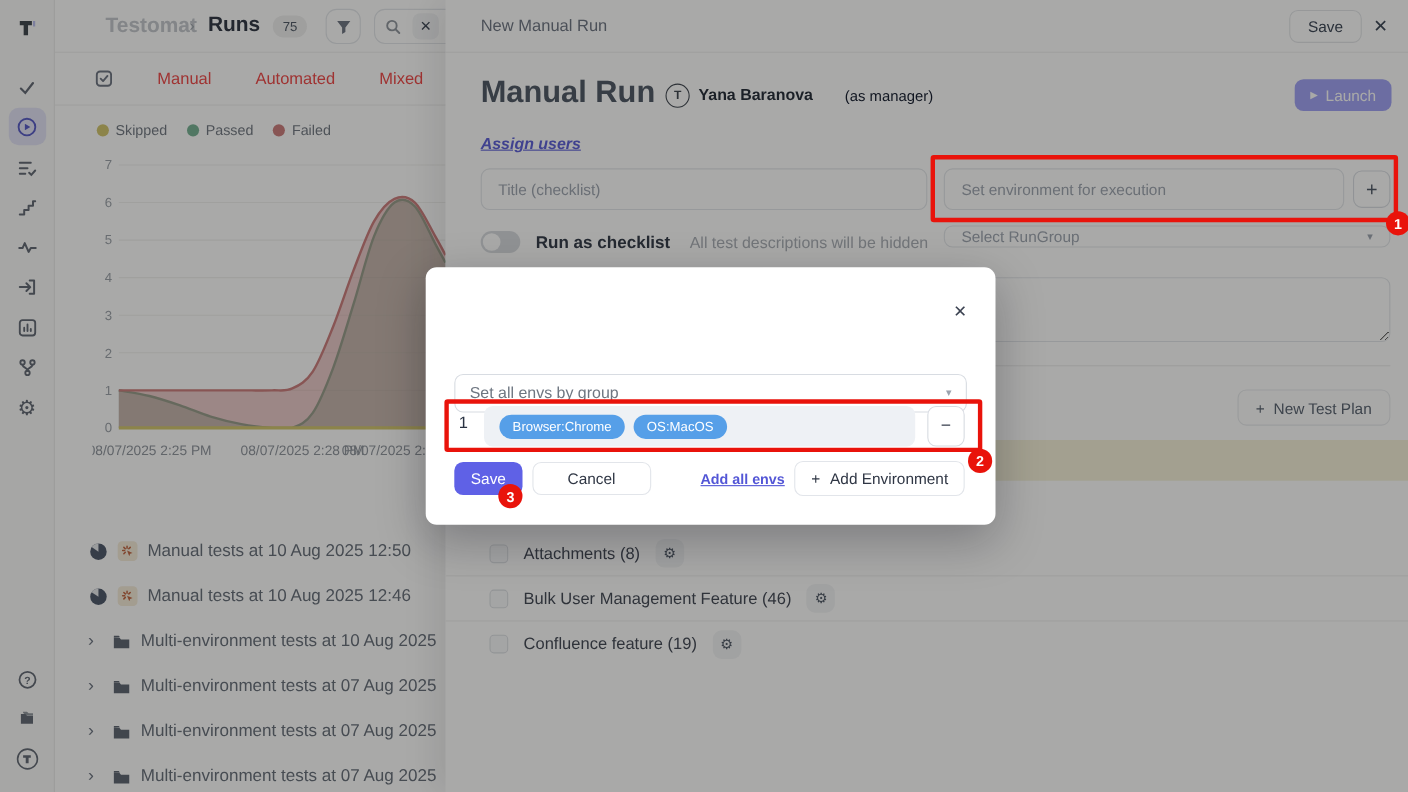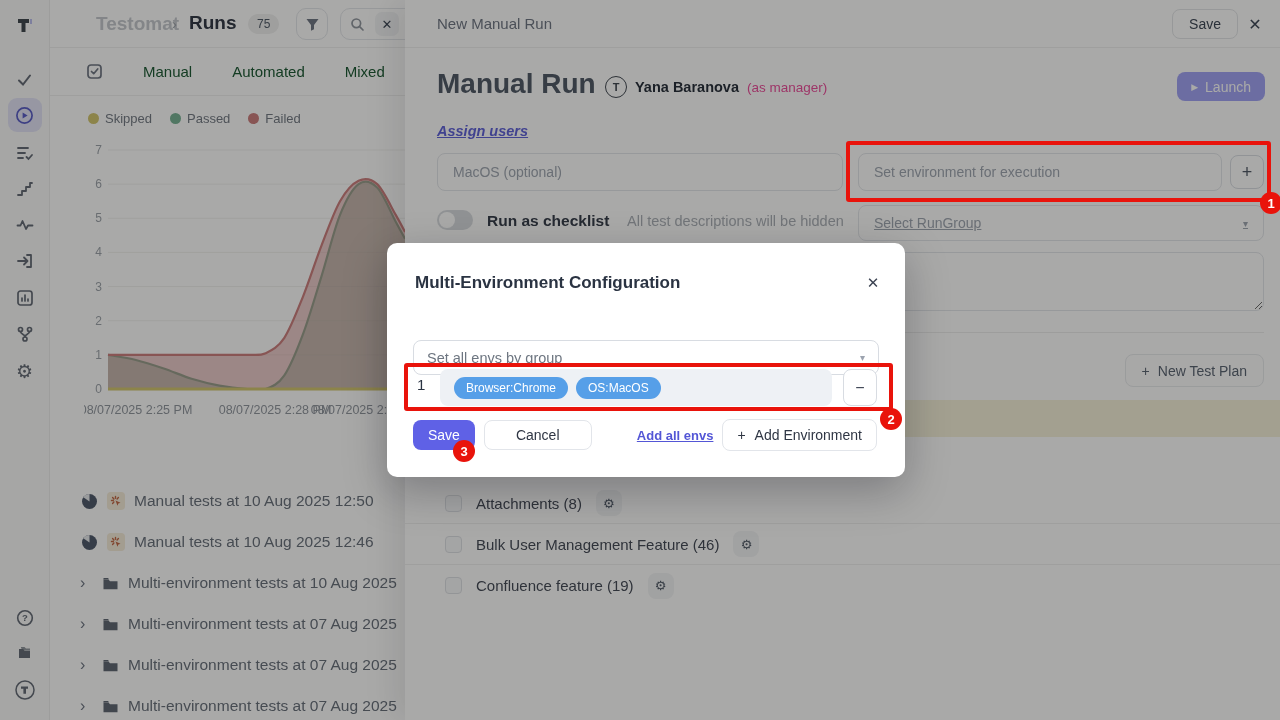--- a/index.html
+++ b/index.html
@@ -17,21 +17,21 @@
   .runs-page { position:absolute; left:50px; top:0; width:1230px; height:720px; background:#ffffff; }
   .lp-header { position:absolute; left:0; top:0; right:0; height:48px; border-bottom:1px solid #efefef; }
   .crumb-app { position:absolute; left:46px; top:13px; font-size:19px; font-weight:700; color:#c3c7cd; }
   .crumb-sep { position:absolute; left:122px; top:15px; font-size:15px; color:#9aa0a8; }
   .crumb-page { position:absolute; left:139px; top:12px; font-size:19px; font-weight:700; color:#2b3240; }
   .crumb-badge { position:absolute; left:198px; top:14px; background:#efefef; color:#4b5563; font-size:12px; padding:3px 9px; border-radius:10px; }
   .icon-btn { position:absolute; width:32px; height:32px; border:1px solid #e3e6ea; border-radius:10px; background:#fff; display:flex; align-items:center; justify-content:center; color:#6b7280; }
   .searchbox { position:absolute; left:290px; top:8px; width:150px; height:32px; border:1px solid #e3e6ea; border-radius:10px; background:#fff; display:flex; align-items:center; gap:10px; padding:0 9px; }
   .search-clear { width:24px; height:24px; border-radius:7px; background:#f3f4f6; display:flex; align-items:center; justify-content:center; color:#374151; font-size:13px; }
   .tabs { position:absolute; left:0; top:48px; right:0; height:48px; border-bottom:1px solid #efefef; display:flex; align-items:center; gap:40px; padding-left:36px; }
-  .tab { font-size:15px; color:#14532d; white-space:nowrap; }
+  .tab { font-size:15px; color:#ef4444; white-space:nowrap; }
   .legend { position:absolute; left:38px; top:111px; display:flex; gap:18px; align-items:flex-end; }
   .leg-item { display:flex; align-items:center; gap:6px; font-size:13px; color:#6f7680; }
   .leg-dot { width:11px; height:11px; border-radius:50%; }
   .ylab { position:absolute; left:20px; width:32px; text-align:right; font-size:12px; color:#9aa0a8; }
   .xlabels { position:absolute; left:34px; top:403px; width:321px; height:18px; overflow:hidden; }
   .xlabels span { position:absolute; top:0; width:120px; text-align:center; font-size:12.5px; color:#8d939c; white-space:nowrap; }
   .run-row { position:absolute; left:30px; right:0; height:30px; display:flex; align-items:center; gap:9px; font-size:15.5px; color:#646c78; white-space:nowrap; }
   .chev { color:#6b7280; font-size:16px; width:12px; }
   .mini-ic { width:18px; height:18px; display:flex; align-items:center; justify-content:center; flex:0 0 auto; }
   .click-ic { background:#f6ecd9; border-radius:4px; }
@@ -40,21 +40,21 @@
   
   .drawer { position:absolute; left:405px; top:0; width:875px; height:720px; background:#ffffff; box-shadow:-10px 0 30px rgba(20,20,30,0.10); z-index:10; }
   .dr-header { position:absolute; left:0; top:0; right:0; height:48px; border-bottom:1px solid #efefef; }
   .dr-title { position:absolute; left:32px; top:15px; font-size:15px; color:#6b7280; }
   .btn-save { position:absolute; right:42px; top:9px; height:30px; padding:0 16px; background:#fff; border:1px solid #e3e5e8; border-radius:8px; font-size:14px; color:#374151; display:flex; align-items:center; }
   .dr-close { position:absolute; right:14px; top:13px; width:22px; height:22px; color:#374151; font-size:16px; display:flex; align-items:center; justify-content:center; }
   .dr-h1 { position:absolute; left:32px; top:68px; font-size:28px; font-weight:700; color:#4b5563; }
   .owner { position:absolute; left:200px; top:76px; display:flex; align-items:center; gap:8px; }
   .avatar { width:22px; height:22px; border-radius:50%; border:1.6px solid #3c434d; color:#3c434d; font-size:11px; font-weight:700; display:flex; align-items:center; justify-content:center; }
   .owner-name { font-size:14.5px; font-weight:700; color:#1f2733; }
-  .owner-role { font-size:13.5px; color:#ec4899; }
+  .owner-role { font-size:13.5px; color:#0f172a;margin-left:21px; }
   .btn-launch { position:absolute; right:15px; top:72px; height:29px; padding:0 14px; background:#9fa1f5; border-radius:8px; color:#ffffff; font-size:14px; display:flex; align-items:center; gap:7px; }
   .assign { position:absolute; left:32px; top:123px; font-size:14.5px; font-weight:700; color:#5a5cd8; text-decoration:underline;font-style:italic; }
   .field { border:1px solid #e3e6ea; border-radius:8px; background:#fff; font-size:14px; color:#9ca3af; display:flex; align-items:center; padding:0 15px; }
   .toggle { position:absolute; left:32px; top:210px; width:36px; height:20px; background:#d8dbe0; border-radius:10px; }
   .knob { position:absolute; left:2px; top:2px; width:16px; height:16px; background:#fff; border-radius:50%; }
   .chk-label { position:absolute; left:82px; top:212px; font-size:15.5px; font-weight:700; color:#2f3644; }
   .chk-hint { position:absolute; left:222px; top:213px; font-size:14.5px; color:#a8adb5; }
   .sel-arrow { margin-left:auto; color:#9ca3af; font-size:10px; }
   .dr-divider { position:absolute; left:32px; right:16px; top:332px; height:1px; background:#ececec; }
   .btn-newplan { position:absolute; right:16px; top:354px; height:33px; padding:0 16px; background:#fdfdfd; border:1px solid #e8eaed; border-radius:8px; font-size:14px; color:#555f6e; display:flex; align-items:center; gap:8px; }
@@ -340,35 +340,35 @@
       <span class="owner-name">Yana Baranova</span>
       <span class="owner-role">(as manager)</span>
     </div>
     <div class="btn-launch">
       <span style="font-size:9px">▶</span>
       <span>Launch</span>
     </div>
     <a class="assign">Assign users</a>
 
     <div class="field abs" style="left:32px; top:153px; width:406px; height:38px;">
-      <span>MacOS (optional)</span>
+      <span>Title (checklist)</span>
     </div>
     <div class="field abs" style="left:453px; top:153px; width:364px; height:38px;">
       <span>Set environment for execution</span>
     </div>
     <div class="abs" style="left:825px; top:155px; width:34px; height:34px; border:1px solid #d9dde3; border-radius:8px; display:flex; align-items:center; justify-content:center; font-size:18px; color:#4b5563;">
       <span>+</span>
     </div>
 
     <div class="toggle">
         <span class="knob"></span>
       </div>
     <span class="chk-label">Run as checklist</span>
     <span class="chk-hint">All test descriptions will be hidden</span>
-    <div class="field abs" style="left:453px; top:205px; width:406px; height:36px;text-decoration:underline;">
+    <div class="field abs" style="left:453px; top:205px; width:406px; height:20px;">
       <span>Select RunGroup</span>
       <span class="sel-arrow">▾</span>
     </div>
     <textarea class="abs" style="left: 453px; top: 252px; width: 406px; height: 59px; border: 1px solid rgb(227, 230, 234); border-radius: 8px; resize: both;"></textarea>
 
     <div class="dr-divider"></div>
     <div class="btn-newplan">
       <span>+</span>
       <span>New Test Plan</span>
     </div>
@@ -387,21 +387,20 @@
     <div class="grp-row" style="top:565px; border-bottom:none;">
       <span class="grp-check"></span>
       <span class="grp-label">Confluence feature (19)</span>
       <span class="gear-btn">⚙</span>
     </div>
   </section>
 
   <div class="dim"></div>
 
   <div class="modal">
-    <div class="m-title">Multi-Environment Configuration</div>
     <div class="m-close">✕</div>
     <div class="m-select">
       <span>Set all envs by group</span>
       <span class="sel-arrow">▾</span>
     </div>
     <span class="m-row-index">1</span>
     <div class="m-pillfield">
       <span class="tag">Browser:Chrome</span>
       <span class="tag">OS:MacOS</span>
     </div>

